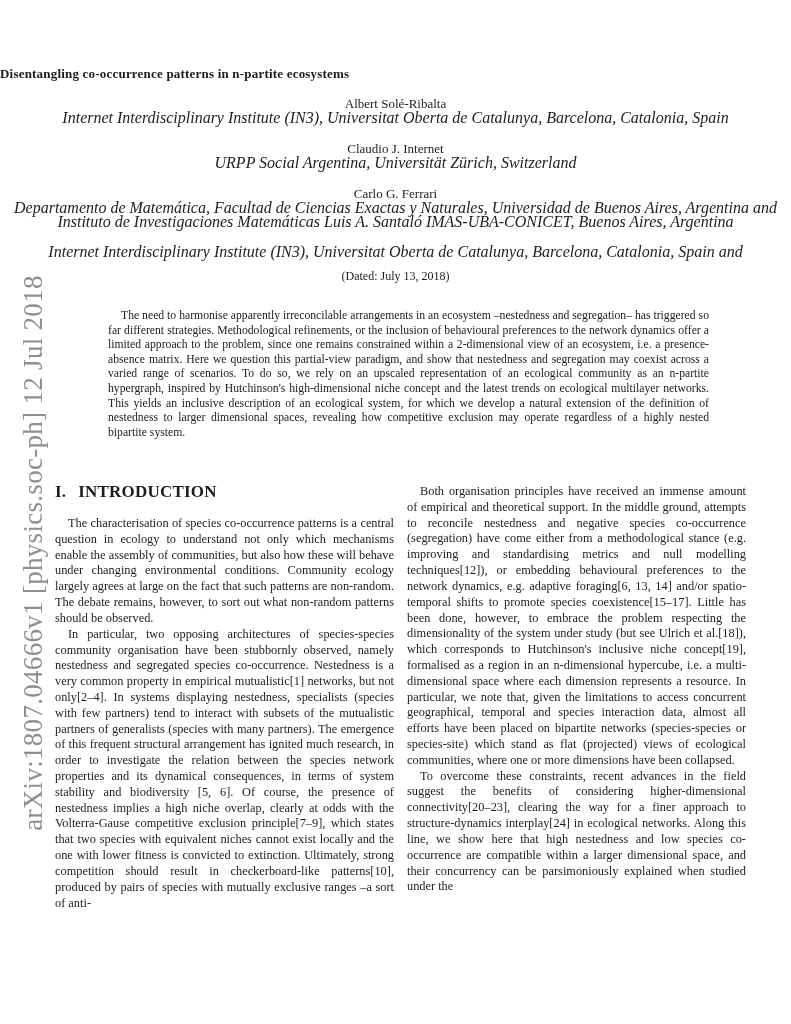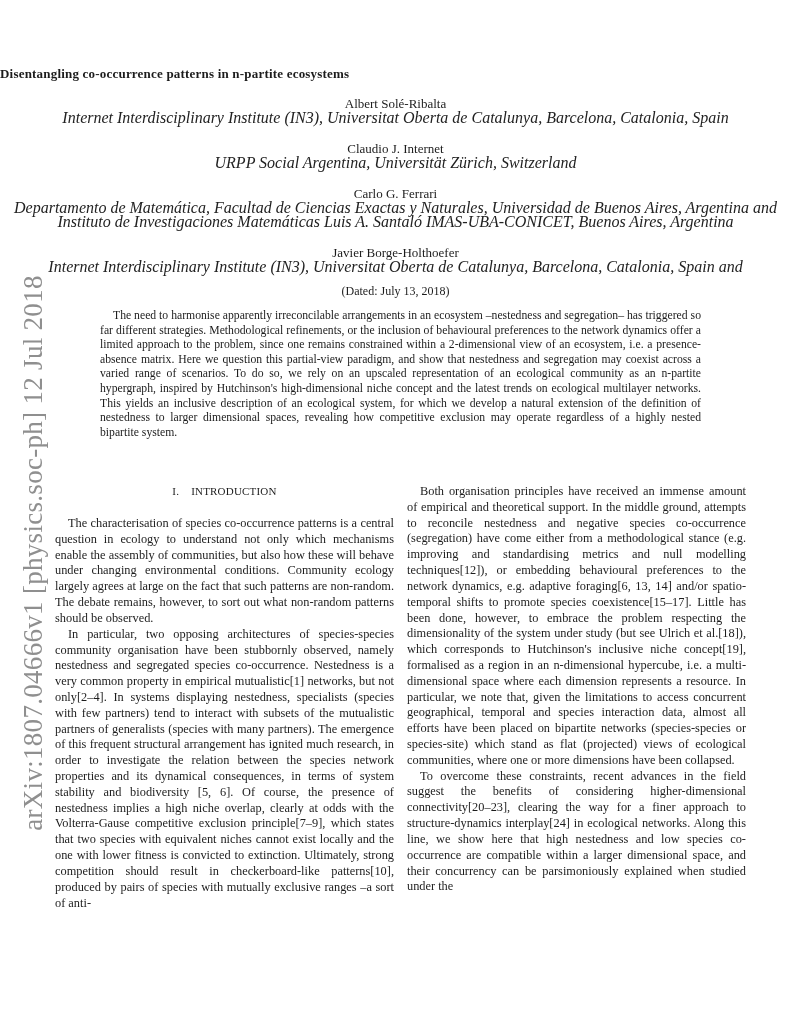--- a/index.html
+++ b/index.html
@@ -39,37 +39,37 @@
   .author-block { margin-bottom:16px; }
   .author-name { font-size:13px; line-height:15px; }
   .affil-line { font-size:16px; line-height:14px; font-style:italic; color:#222; }
   .date-line {
     text-align:center;
     font-size:12px;
     margin-top:-6px;
   }
   .abstract {
     position:absolute;
-    top:309px; left:100px; width:601px;
+    top:309px; left:108px; width:601px;
     font-size:11.7px;
     line-height:14.6px;
     text-align:justify;
     text-indent:13px;
   }
   .columns {
     position:absolute;
     top:484px; left:55px; width:691px;
     display:flex;
     gap:13px;
   }
   .col { width:339px; }
   .section-heading {
-    text-align:center;
-    font-weight:normal;
-    font-size:11px;
+    text-align:left;
+    font-weight:bold;
+    font-size:17px;
     line-height:15px;
     margin-bottom:17px;
     letter-spacing:0.2px;
   }
   .section-number { margin-right:12px; }
   .para {
     font-size:12.35px;
     line-height:15.82px;
     text-align:justify;
     text-indent:13px;
@@ -97,21 +97,20 @@
       <div class="affil-line">URPP Social Argentina, Universität Zürich, Switzerland</div>
     </div>
 
     <div class="author-block">
       <div class="author-name">Carlo G. Ferrari</div>
       <div class="affil-line">Departamento de Matemática, Facultad de Ciencias Exactas y Naturales, Universidad de Buenos Aires, Argentina and</div>
       <div class="affil-line">Instituto de Investigaciones Matemáticas Luis A. Santaló IMAS-UBA-CONICET, Buenos Aires, Argentina</div>
     </div>
 
     <div class="author-block">
-      <div class="author-name">Javier Borge-Holthoefer</div>
       <div class="affil-line">Internet Interdisciplinary Institute (IN3), Universitat Oberta de Catalunya, Barcelona, Catalonia, Spain and</div>
     </div>
 
     <div class="date-line">(Dated: July 13, 2018)</div>
   </div>
 
   <div class="abstract">The need to harmonise apparently irreconcilable arrangements in an ecosystem –nestedness and segregation– has triggered so far different strategies. Methodological refinements, or the inclusion of behavioural preferences to the network dynamics offer a limited approach to the problem, since one remains constrained within a 2-dimensional view of an ecosystem, i.e. a presence-absence matrix. Here we question this partial-view paradigm, and show that nestedness and segregation may coexist across a varied range of scenarios. To do so, we rely on an upscaled representation of an ecological community as an n-partite hypergraph, inspired by Hutchinson's high-dimensional niche concept and the latest trends on ecological multilayer networks. This yields an inclusive description of an ecological system, for which we develop a natural extension of the definition of nestedness to larger dimensional spaces, revealing how competitive exclusion may operate regardless of a highly nested bipartite system.</div>
 
   <div class="columns">
 

